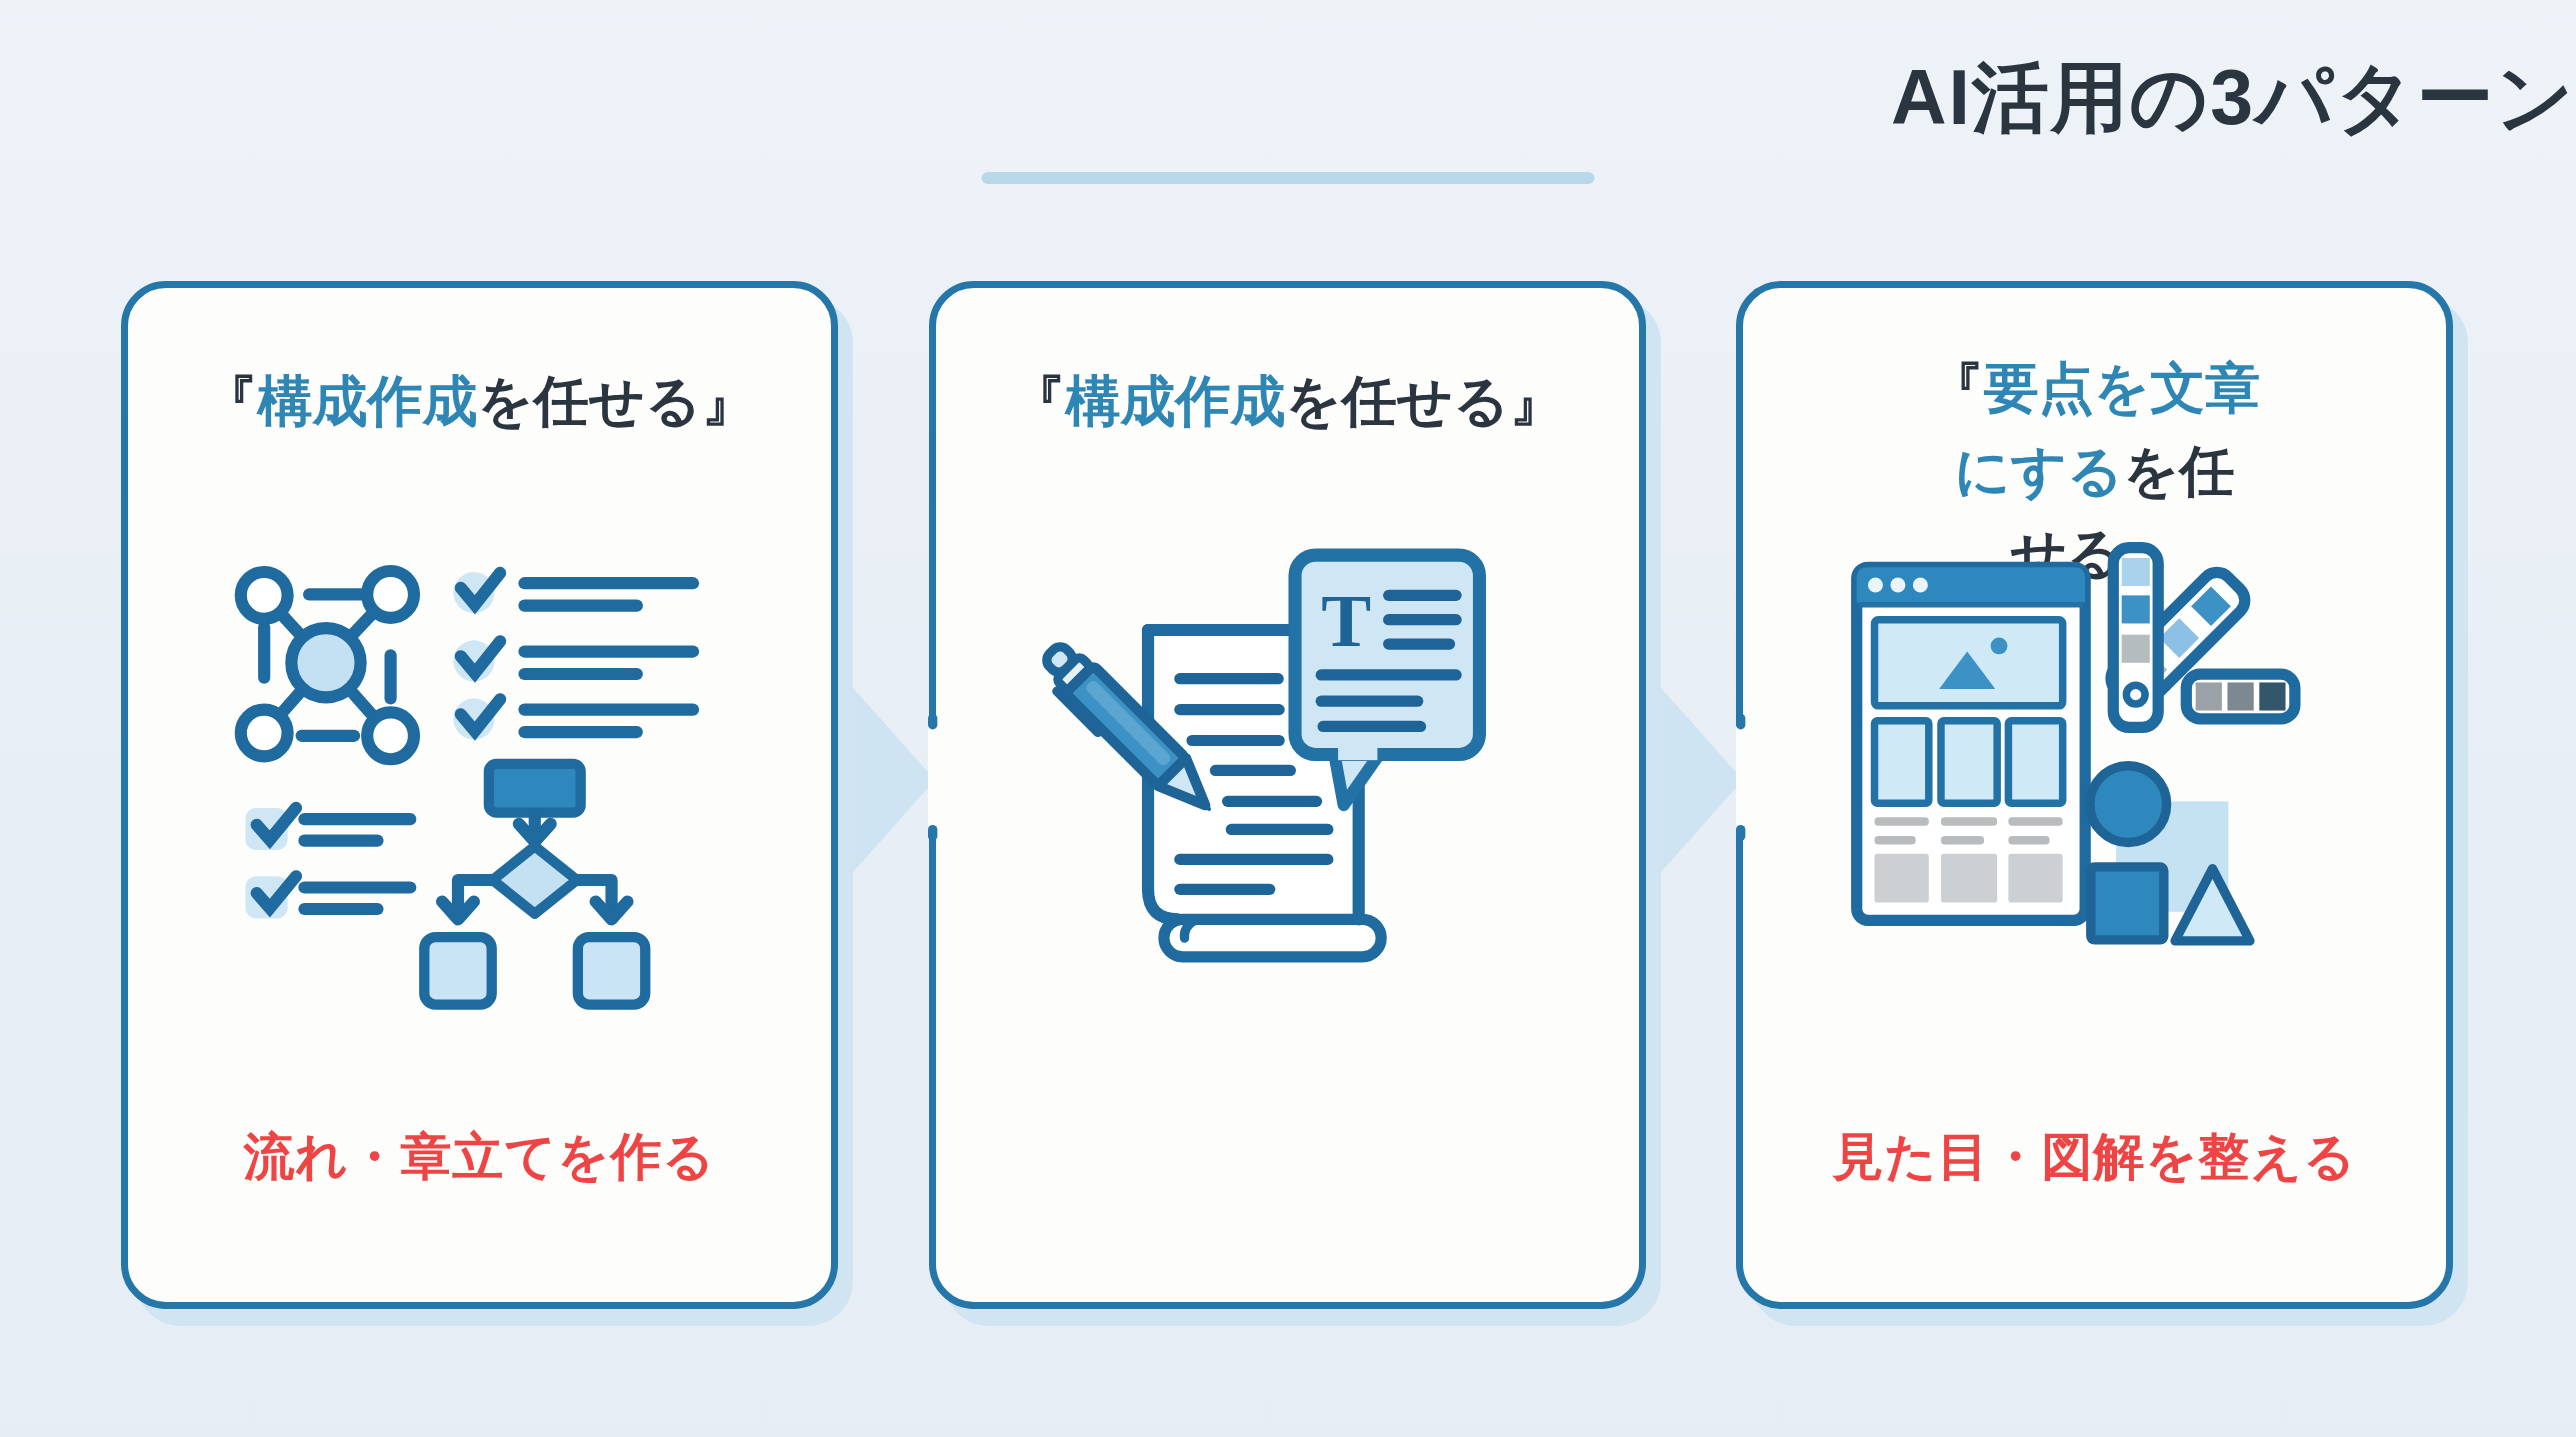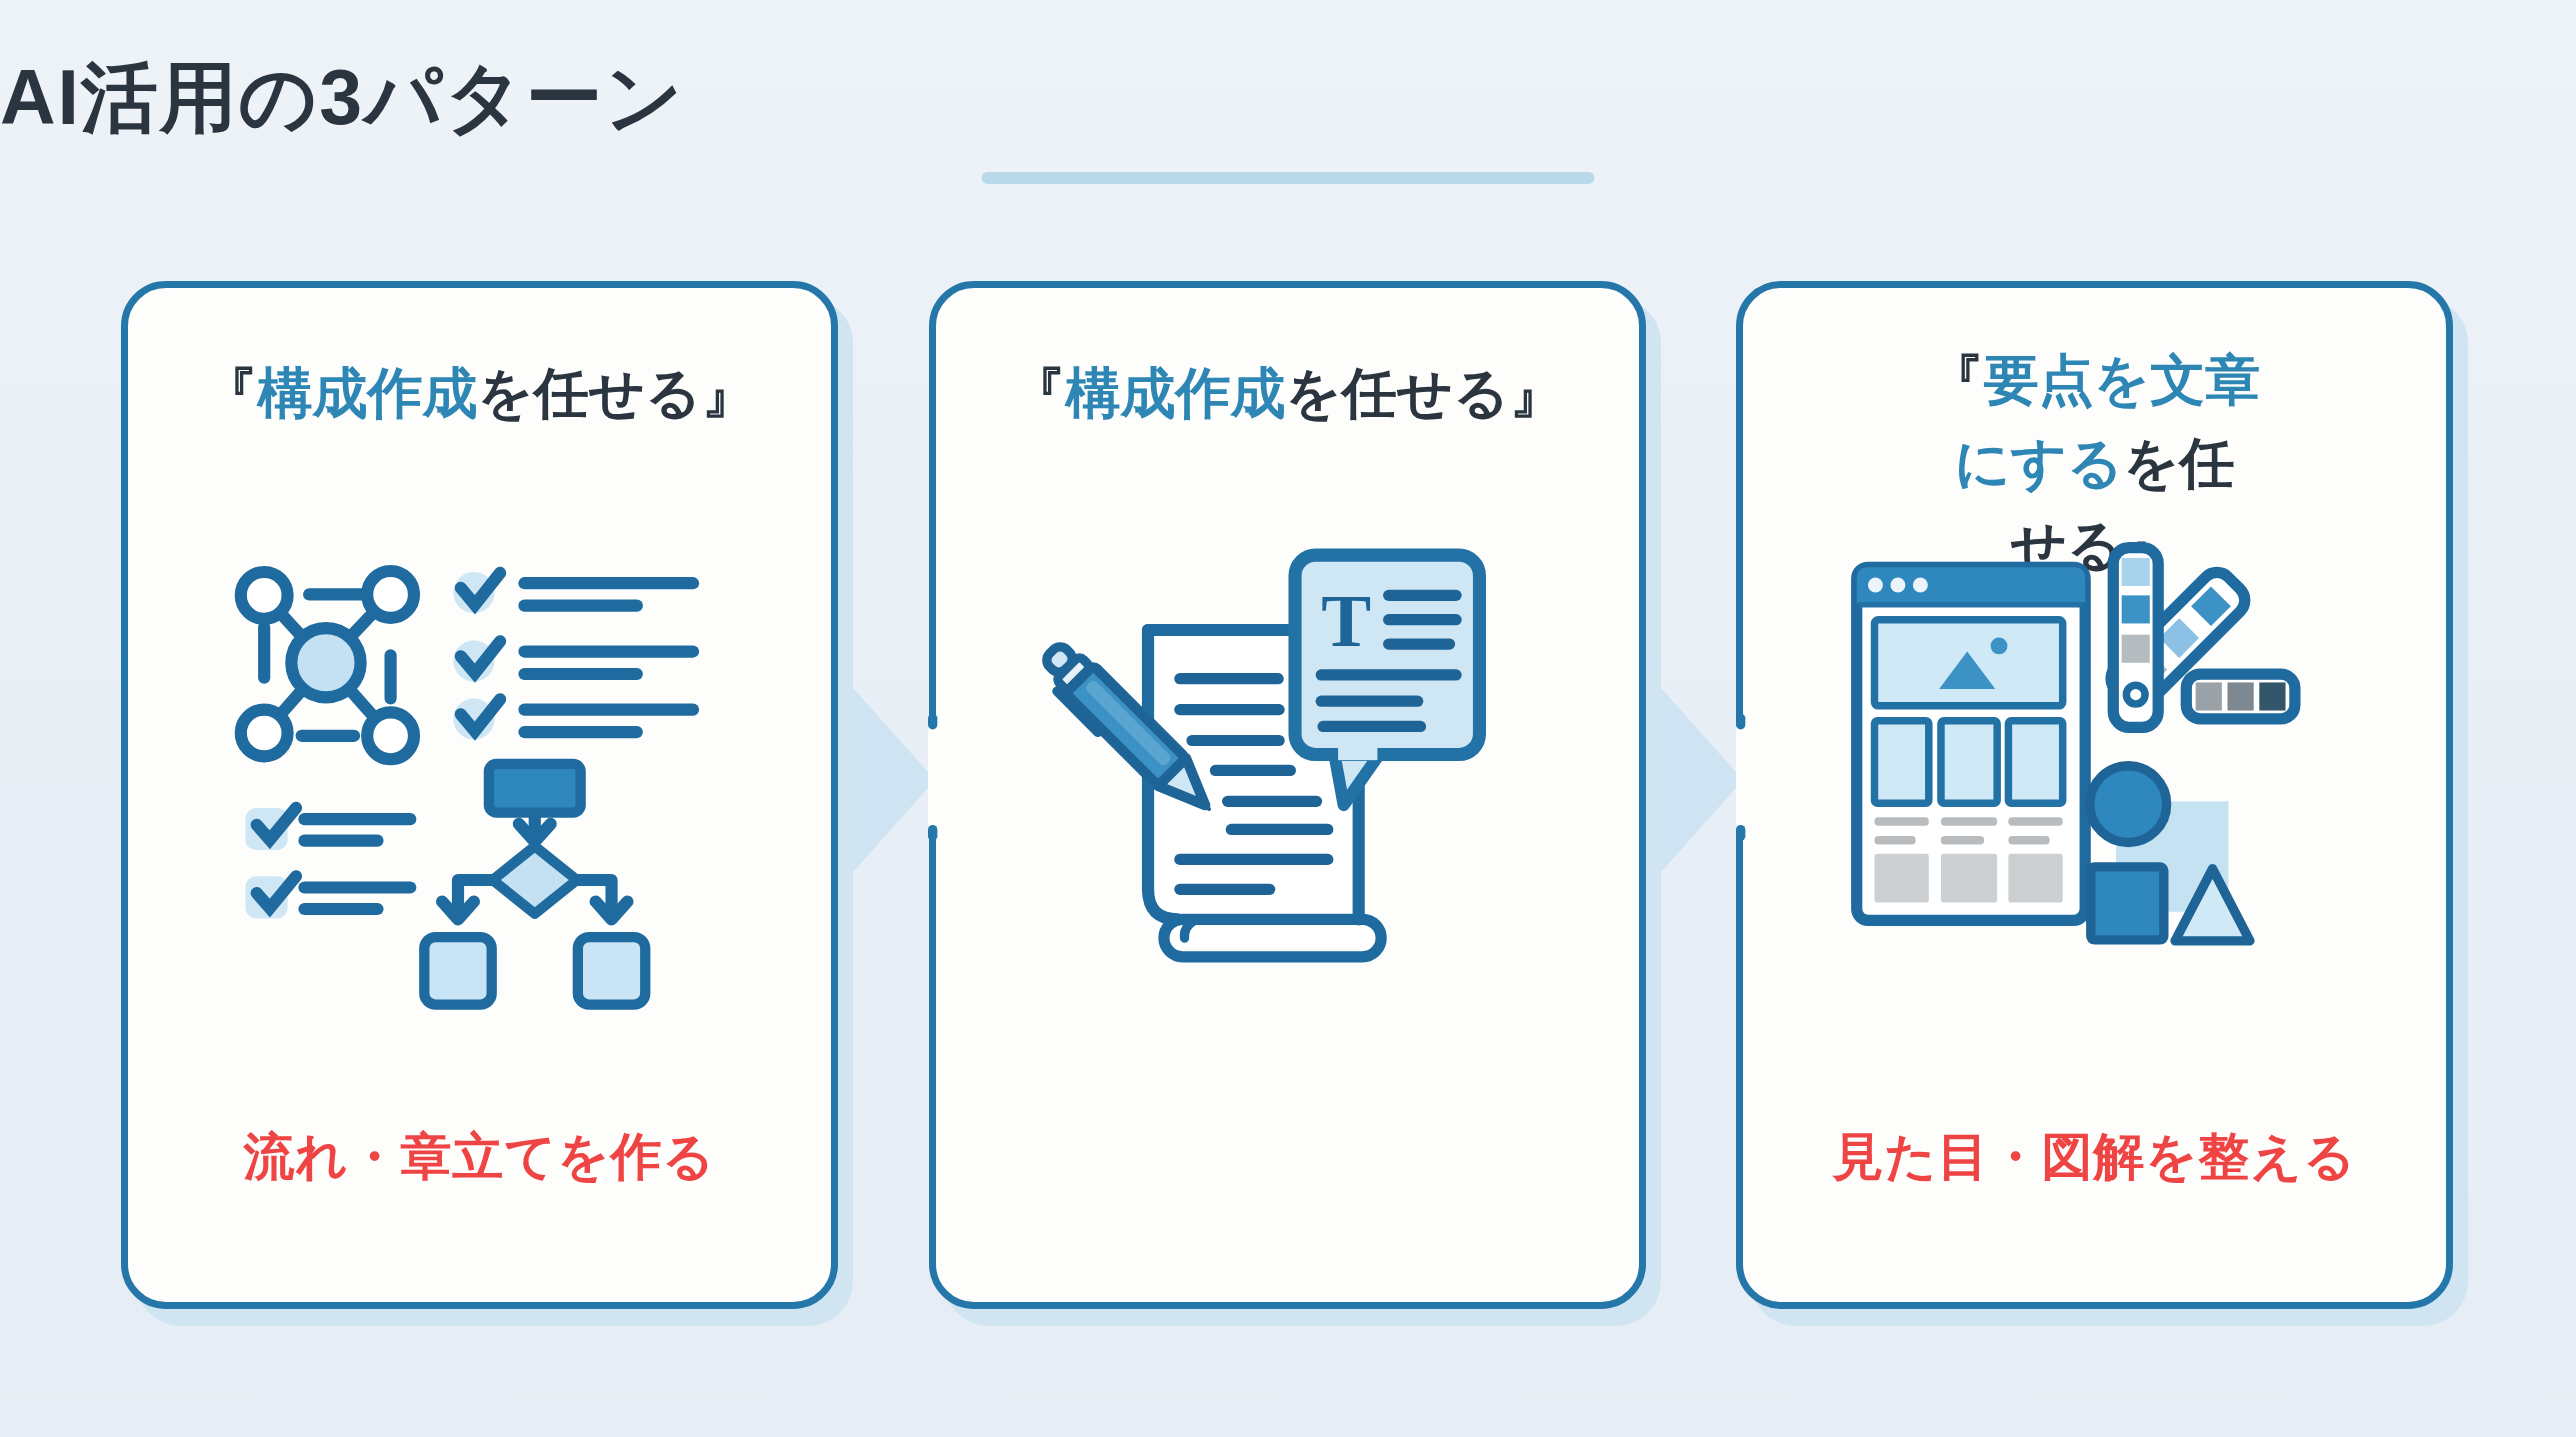--- a/index.html
+++ b/index.html
@@ -6,21 +6,21 @@
   body{
     width:2576px;height:1438px;overflow:hidden;position:relative;
     background:linear-gradient(180deg,#eef3f8 0%,#e8eef5 55%,#e6edf4 100%);
     font-family:"Liberation Sans","DejaVu Sans",sans-serif;
   }
   .canvas{position:absolute;inset:0;}
 
   
   .main-title{
     position:absolute;top:47px;left:0;width:100%;
-    text-align:left;font-size:77px;font-weight:800;
+    text-align:right;font-size:77px;font-weight:800;
     color:#2b3540;letter-spacing:1.9px;margin:0;
   }
   .title-underline{
     position:absolute;top:172px;left:50%;transform:translateX(-50%);
     width:613px;height:12px;border-radius:6.6px;background:#b9d9ea;
   }
 
   
   .card{
     position:absolute;top:281px;width:717px;height:1028px;
@@ -28,21 +28,21 @@
     border:7.5px solid #2577a9;border-radius:45px;
     box-shadow:15px 17px 0 #d0e4f1;
   }
   .card-1{left:121px;z-index:50;}
   .card-2{left:929px;z-index:30;}
   .card-3{left:1736px;z-index:10;}
 
   .card-title{
     position:absolute;top:64px;left:19px;right:19px;
     text-align:center;font-size:55px;font-weight:800;line-height:1.5;
-    color:#2b3540;margin:0 auto;
+    color:#2b3540;margin:8px auto;
   }
   .card-3 .card-title{max-width:585px;left:50%;transform:translateX(-50%);top:51px;}
   .accent{color:#2e86b5;}
 
   .icon-box{
     position:absolute;top:251px;left:50%;transform:translateX(-50%);
     width:529px;height:491px;
   }
   .icon-box svg{display:block;width:100%;height:100%;}
 

